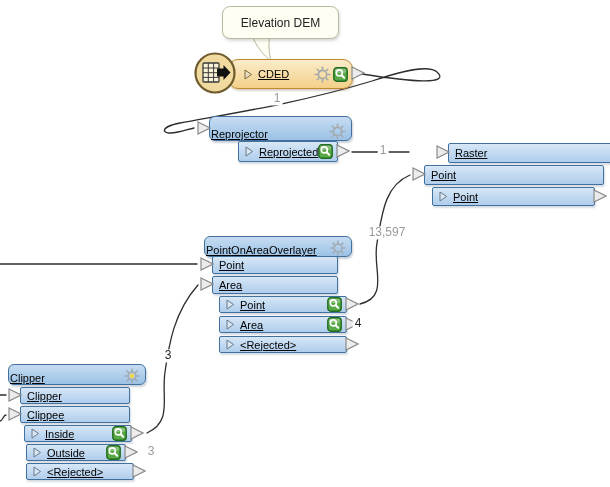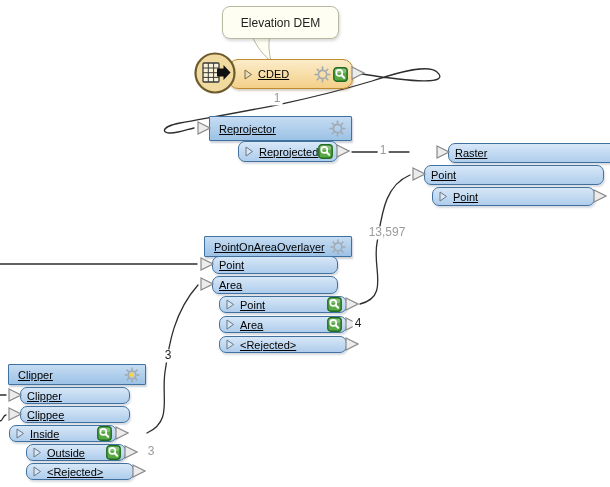--- a/index.html
+++ b/index.html
@@ -3,23 +3,23 @@
 <meta charset="utf-8">
 <style>
   html,body{margin:0;padding:0;}
   body{width:610px;height:487px;background:#fff;overflow:hidden;position:relative;
        font-family:"Liberation Sans",sans-serif;}
   .canvas{position:absolute;inset:0;}
   svg.wires{position:absolute;left:0;top:0;z-index:1;}
   .node-el{position:absolute;box-sizing:border-box;display:flex;align-items:center;
            z-index:2;font-size:11px;color:#000;white-space:nowrap;text-decoration:underline;}
   .hdr{background:linear-gradient(#c6dcf2,#9cc2e6);border:1.3px solid #41719e;
-       border-radius:1px;padding:0 5px 0 9px;box-shadow:1px 2px 2px rgba(70,90,120,.28);}
+       border-radius:6px;padding:0 5px 0 1px;box-shadow:1px 2px 2px rgba(70,90,120,.28);align-items:flex-end;}
   .prt{background:linear-gradient(#d7e7f7,#afcdec);border:1.2px solid #41719e;
-       border-radius:7px;padding:0 4px 0 6px;box-shadow:1px 2px 2px rgba(70,90,120,.22);}
+       border-radius:2px;padding:0 4px 0 6px;box-shadow:1px 2px 2px rgba(70,90,120,.22);}
   .reader{background:linear-gradient(#fcecca,#f3d089);border:1.4px solid #c08a30;
           border-radius:10px;box-shadow:1px 2px 2px rgba(120,90,40,.28);padding:0 5px 0 15px;}
   .anno{position:absolute;z-index:2;background:#fffef2;border:1px solid #b9b9a2;
         border-radius:8px;display:flex;align-items:center;justify-content:center;
         font-size:12px;color:#222;box-shadow:1px 2px 3px rgba(0,0,0,.15);}
   .in-tri{position:absolute;left:-13px;top:50%;transform:translateY(-50%);}
   .out-tri{position:absolute;right:-13px;top:50%;transform:translateY(-50%);}
   .mini-tri{margin-right:5px;flex:0 0 auto;display:inline-flex;}
   .gear{margin-left:auto;flex:0 0 auto;display:inline-flex;}
   .mag{margin-left:auto;flex:0 0 auto;display:inline-flex;}
@@ -303,21 +303,21 @@
     </span>
   </div>
   <div class="node-el prt" style="left:20px;top:406px;width:110px;height:17px">
     <span class="lbl">Clippee</span>
     <span class="in-tri">
       <svg width="14" height="14">
           <polygon points="1,1 13,7 1,13" fill="#ececec" stroke="#8a8a8a" stroke-width="1.2"></polygon>
         </svg>
     </span>
   </div>
-  <div class="node-el prt" style="left:9px;top:425px;width:108px;height:17px">
+  <div class="node-el prt" style="left:24px;top:425px;width:108px;height:17px">
     <span class="mini-tri">
       <svg width="9" height="11">
           <polygon points="1,1 7.5,5.5 1,10" fill="#dae7f4" stroke="#68798a" stroke-width="1"></polygon>
         </svg>
     </span>
     <span class="lbl">Inside</span>
     <span class="mag">
       <svg width="15" height="15" viewBox="0 0 15 15">
         <rect x="0.8" y="0.8" width="13.4" height="13.4" rx="3" fill="#58a845" stroke="#1f6b1f" stroke-width="1.4"></rect>
         <rect x="1.6" y="1.6" width="11.8" height="4.5" rx="2" fill="rgba(255,255,255,0.28)"></rect>

